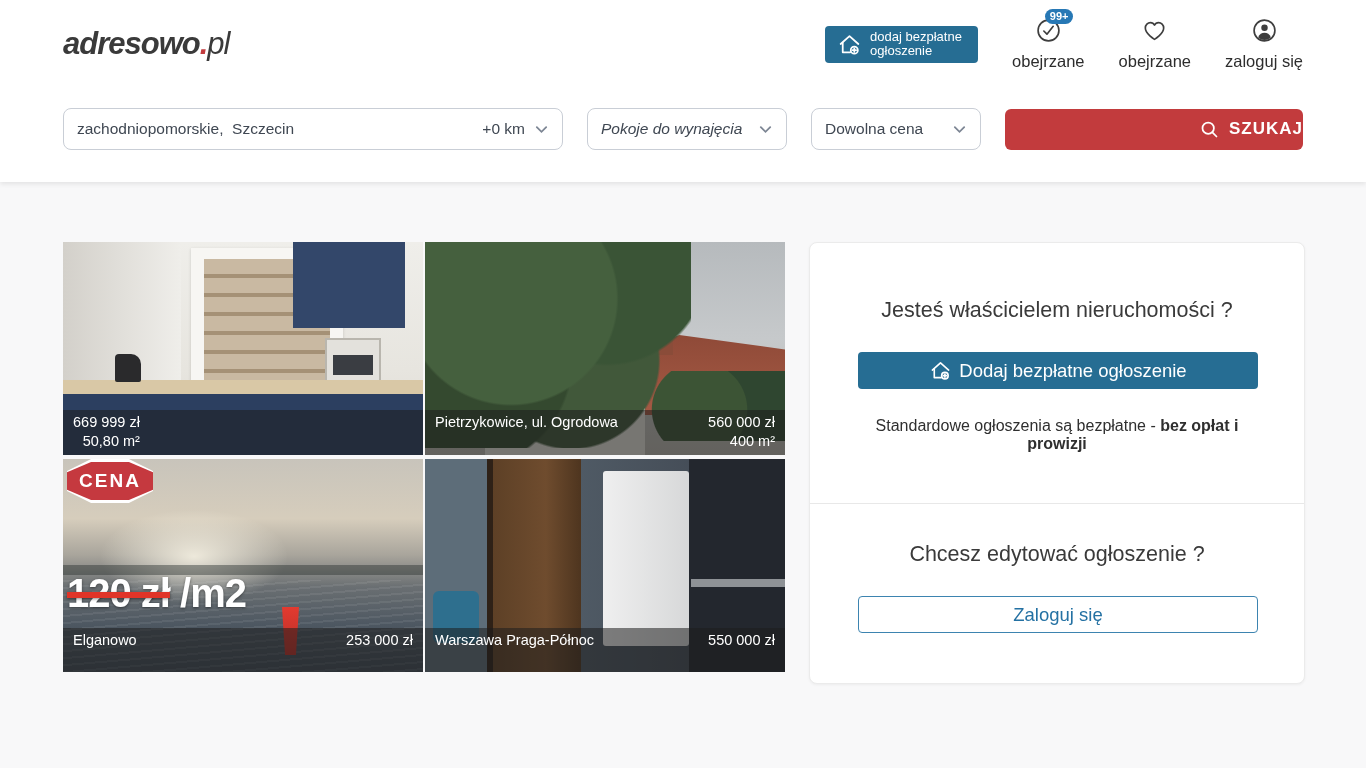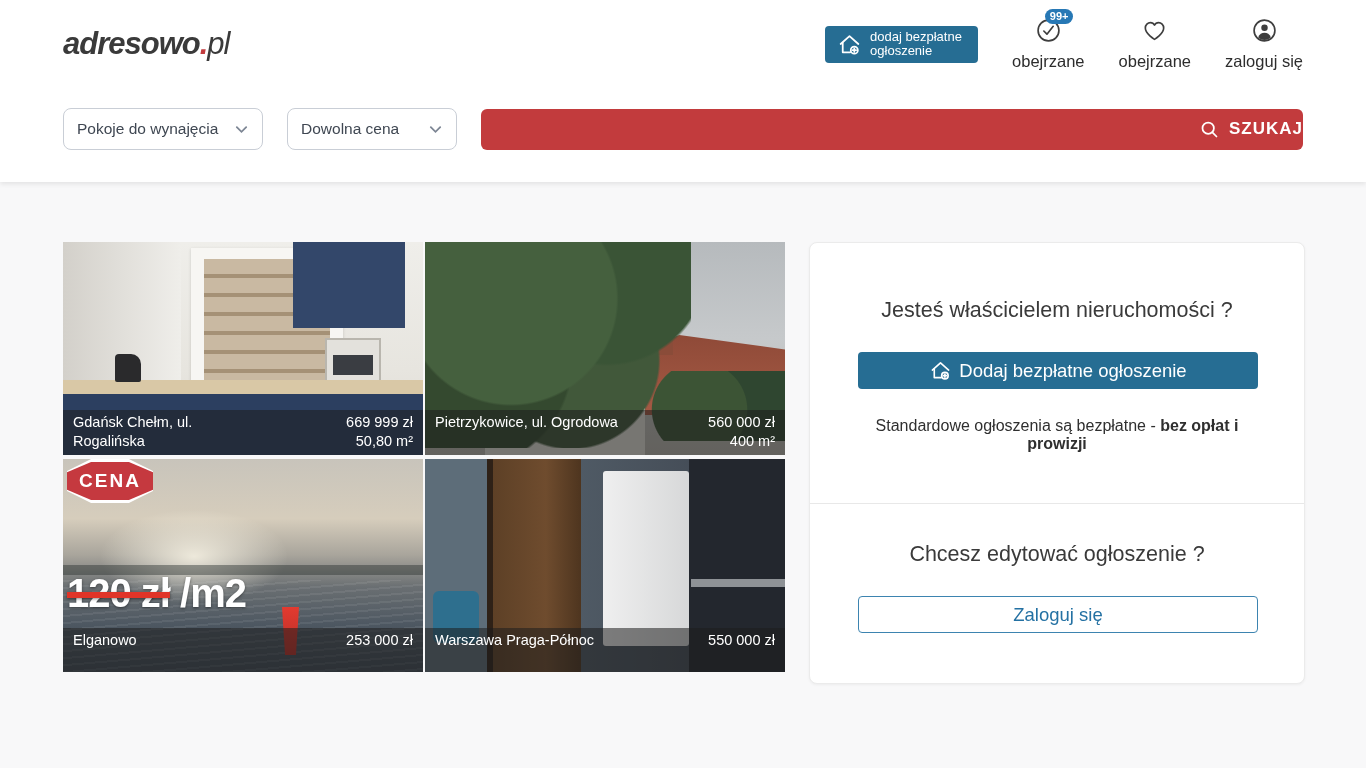--- a/index.html
+++ b/index.html
@@ -23,21 +23,21 @@
   .icon-wrap { position:relative; width:25px; height:25px; }
   .badge { position:absolute; top:-9px; left:9px; background:#2778b5; color:#fff; font-size:11px; font-weight:700;
            padding:1px 5px 2px; border-radius:9px; line-height:12px; }
 
   
   .searchbar { display:flex; align-items:center; gap:24px; margin-top:20px; }
   .fld { display:flex; align-items:center; justify-content:space-between; height:42px; background:#fff;
          border:1px solid #c9ced6; border-radius:8px; padding:0 13px; font-size:15.5px; color:#3f4752; cursor:pointer; }
   .fld-location { width:500px; }
   .loc-right { display:flex; align-items:center; gap:9px; }
-  .fld-type { width:200px; }
+  .fld-type { width:200px;font-style:italic; }
   .fld-price { width:170px; flex:none; }
   .search-btn { flex:1; height:41px; background:#c23b3d; color:#fff; border:none; border-radius:6px;
                 font-size:17px; font-weight:700; letter-spacing:1px; display:flex; align-items:center;
                 justify-content:flex-end; gap:9px; cursor:pointer; }
   .ws-pre { white-space:pre; }
 
   
   .hero { width:1240px; margin:58px auto 0; text-align:center; }
   .hero h1 { font-size:29px; line-height:40px; font-weight:400; color:#4c4c4c; letter-spacing:-0.4px; }
 
@@ -174,20 +174,31 @@
                 <circle cx="12" cy="9.3" r="3.1" fill="#3e3e3e"></circle>
                 <path d="M5.9 18.4c1.2-2.8 3.4-4.2 6.1-4.2s4.9 1.4 6.1 4.2c-1.6 1.7-3.7 2.7-6.1 2.7s-4.5-1-6.1-2.7z" fill="#3e3e3e"></path>
               </svg>
             </span>
             <span>zaloguj się</span>
           </div>
         </div>
       </div>
 
       <div class="searchbar">
+        <div class="fld fld-location">
+          <span class="ws-pre">zachodniopomorskie,  Szczecin</span>
+          <span class="loc-right">
+            <span>+0 km</span>
+            <span>
+              <svg width="15" height="15" viewBox="0 0 16 16" fill="none" stroke="#7d8694" stroke-width="1.9" stroke-linecap="round">
+                  <path d="M3 5.5 8 10.5 13 5.5"></path>
+                </svg>
+            </span>
+          </span>
+        </div>
 
         <div class="fld fld-type">
           <span>Pokoje do wynajęcia</span>
           <span>
             <svg width="15" height="15" viewBox="0 0 16 16" fill="none" stroke="#7d8694" stroke-width="1.9" stroke-linecap="round">
                 <path d="M3 5.5 8 10.5 13 5.5"></path>
               </svg>
           </span>
         </div>
 
@@ -224,21 +235,20 @@
           <div class="win-frame"></div>
           <div class="win-view"></div>
           <div class="cab-top"></div>
           <div class="oven"></div>
           <div class="oven-glass"></div>
           <div class="counter"></div>
           <div class="cab-bottom"></div>
           <div class="kettle"></div>
         </div>
         <div class="caption">
-          <div class="cap-loc">Gdańsk Chełm, ul. Rogalińska</div>
           <div class="cap-num">
             <div>669 999 zł</div>
             <div>50,80 m²</div>
           </div>
         </div>
       </div>
 
       <div class="card">
         <div class="scene ph2">
           <div class="roof"></div>

